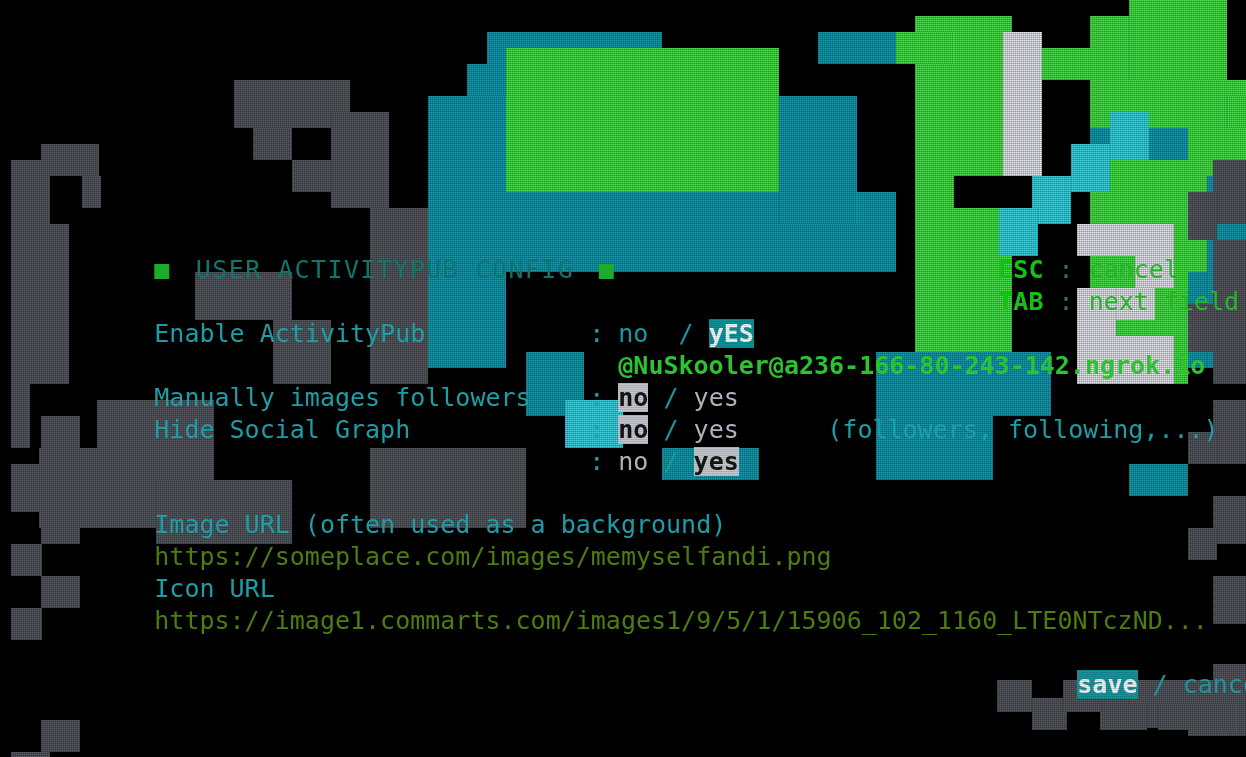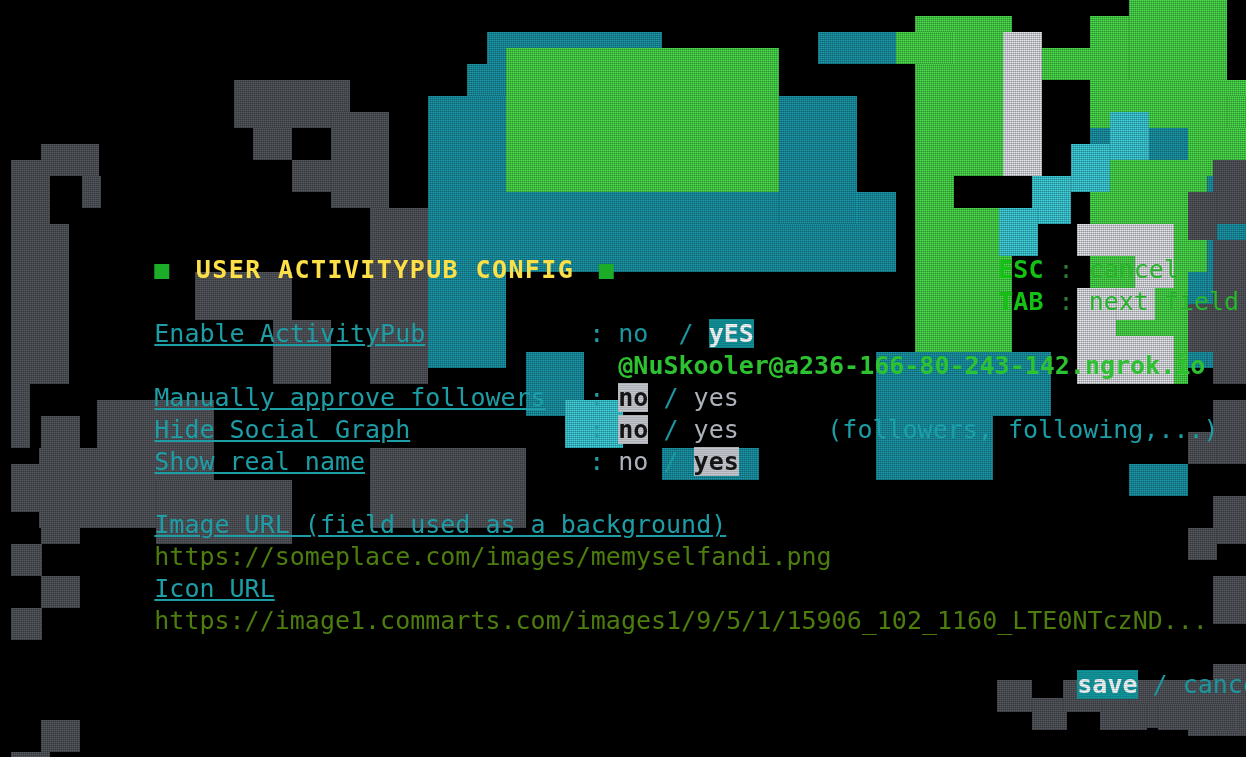--- a/index.html
+++ b/index.html
@@ -23,26 +23,26 @@
   }
 
   
   .console{
     position:absolute;left:0;top:0;width:1246px;height:757px;
     font-size:25px;line-height:32px;letter-spacing:0;
     white-space:pre;
   }
   .row{position:absolute;white-space:pre;}
 
-  .c-title{color:#fde047;font-weight:bold;letter-spacing:1.4px;}
+  .c-title{color:#0f766e;font-weight:normal;letter-spacing:1.4px;}
   .c-marker{color:#1cad28;}
   .c-key{color:#14c214;font-weight:bold;}
   .c-keysep{color:#2e7d32;}
   .c-keyval{color:#27b52c;}
-  .c-label{color:#1d9ea6;text-decoration:underline;}
+  .c-label{color:#1d9ea6;}
   .c-colon{color:#1d9ea6;}
   .c-opt{color:#1b97a0;}
   .c-slash{color:#1b97a0;}
   .c-hint{color:#1d9ea6;}
   .c-handle{color:#2cc230;font-weight:bold;}
   .c-url{color:#4d7c0f;}
   .c-bracket{color:#5b5f66;}
   .c-btn{color:#1b97a0;}
 
   
@@ -172,21 +172,21 @@
       <span class="c-opt">no</span><span class="c-slash">  </span><span class="c-slash">/</span><span class="c-slash"> </span><span class="sel-teal hl">yES</span>
     </div>
 
     
     <div class="row" style="left:528px;top:318px;">
       <span class="c-handle">@NuSkooler@a236-166-80-243-142.ngrok.io</span>
     </div>
 
     
     <div class="row" style="left:64px;top:350px;">
-      <span class="c-label">Manually approve followers</span>
+      <span class="c-label">Manually images followers</span>
     </div>
     <div class="row" style="left:499px;top:350px;">
       <span class="c-colon">:</span>
     </div>
     <div class="row" style="left:528px;top:350px;">
       <span class="sel-gray hl">no</span><span class="c-slash"> </span><span class="c-slash">/</span><span class="c-slash"> </span><span class="unsel-gray">yes</span>
     </div>
 
     
     <div class="row" style="left:64px;top:382px;">
@@ -196,33 +196,30 @@
       <span class="c-colon">:</span>
     </div>
     <div class="row" style="left:528px;top:382px;">
       <span class="sel-gray hl">no</span><span class="c-slash"> </span><span class="c-slash">/</span><span class="c-slash"> </span><span class="unsel-gray">yes</span>
     </div>
     <div class="row" style="left:737px;top:382px;">
       <span class="c-hint">(followers, following,...)</span>
     </div>
 
     
-    <div class="row" style="left:64px;top:414px;">
-      <span class="c-label">Show real name</span>
-    </div>
     <div class="row" style="left:499px;top:414px;">
       <span class="c-colon">:</span>
     </div>
     <div class="row" style="left:528px;top:414px;">
       <span class="unsel-gray">no</span><span class="c-slash"> </span><span class="c-slash">/</span><span class="c-slash"> </span><span class="sel-gray hl">yes</span>
     </div>
 
     
     <div class="row" style="left:64px;top:477px;">
-      <span class="c-label">Image URL (field used as a background)</span>
+      <span class="c-label">Image URL (often used as a background)</span>
     </div>
     <div class="row" style="left:64px;top:509px;">
       <span class="c-url">https://someplace.com/images/memyselfandi.png</span>
     </div>
 
     
     <div class="row" style="left:64px;top:541px;">
       <span class="c-label">Icon URL</span>
     </div>
     <div class="row" style="left:64px;top:573px;">

